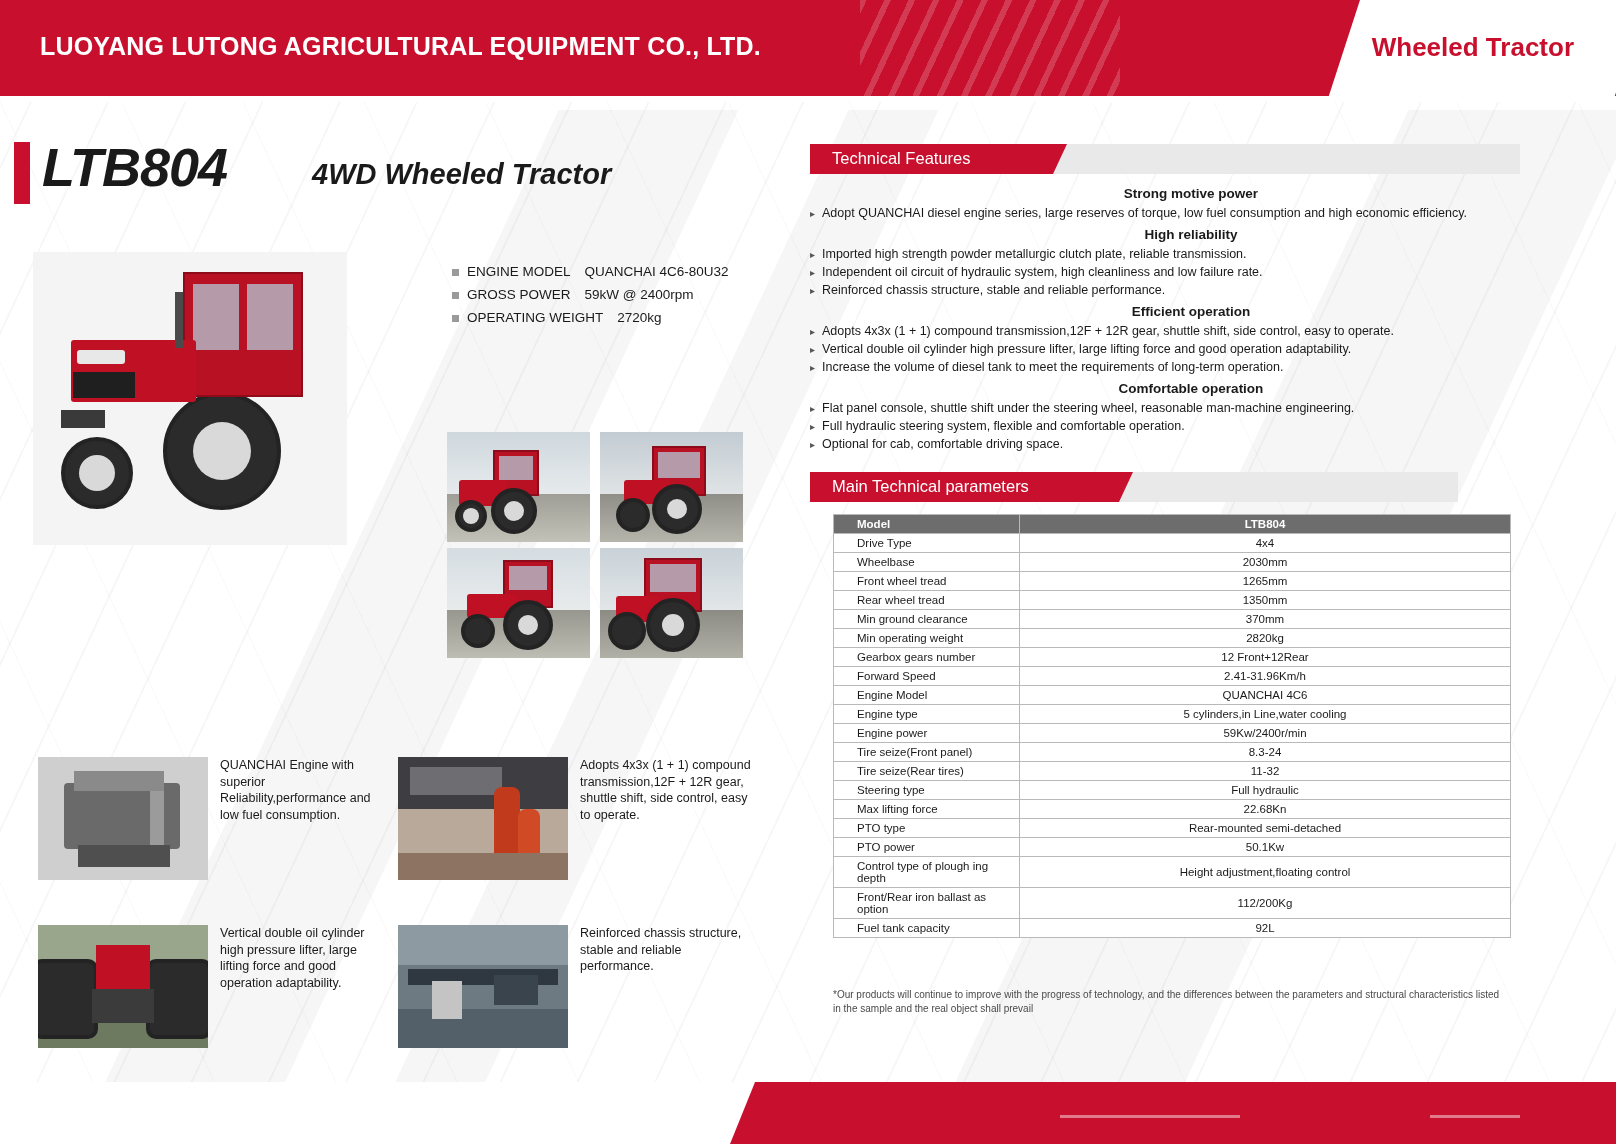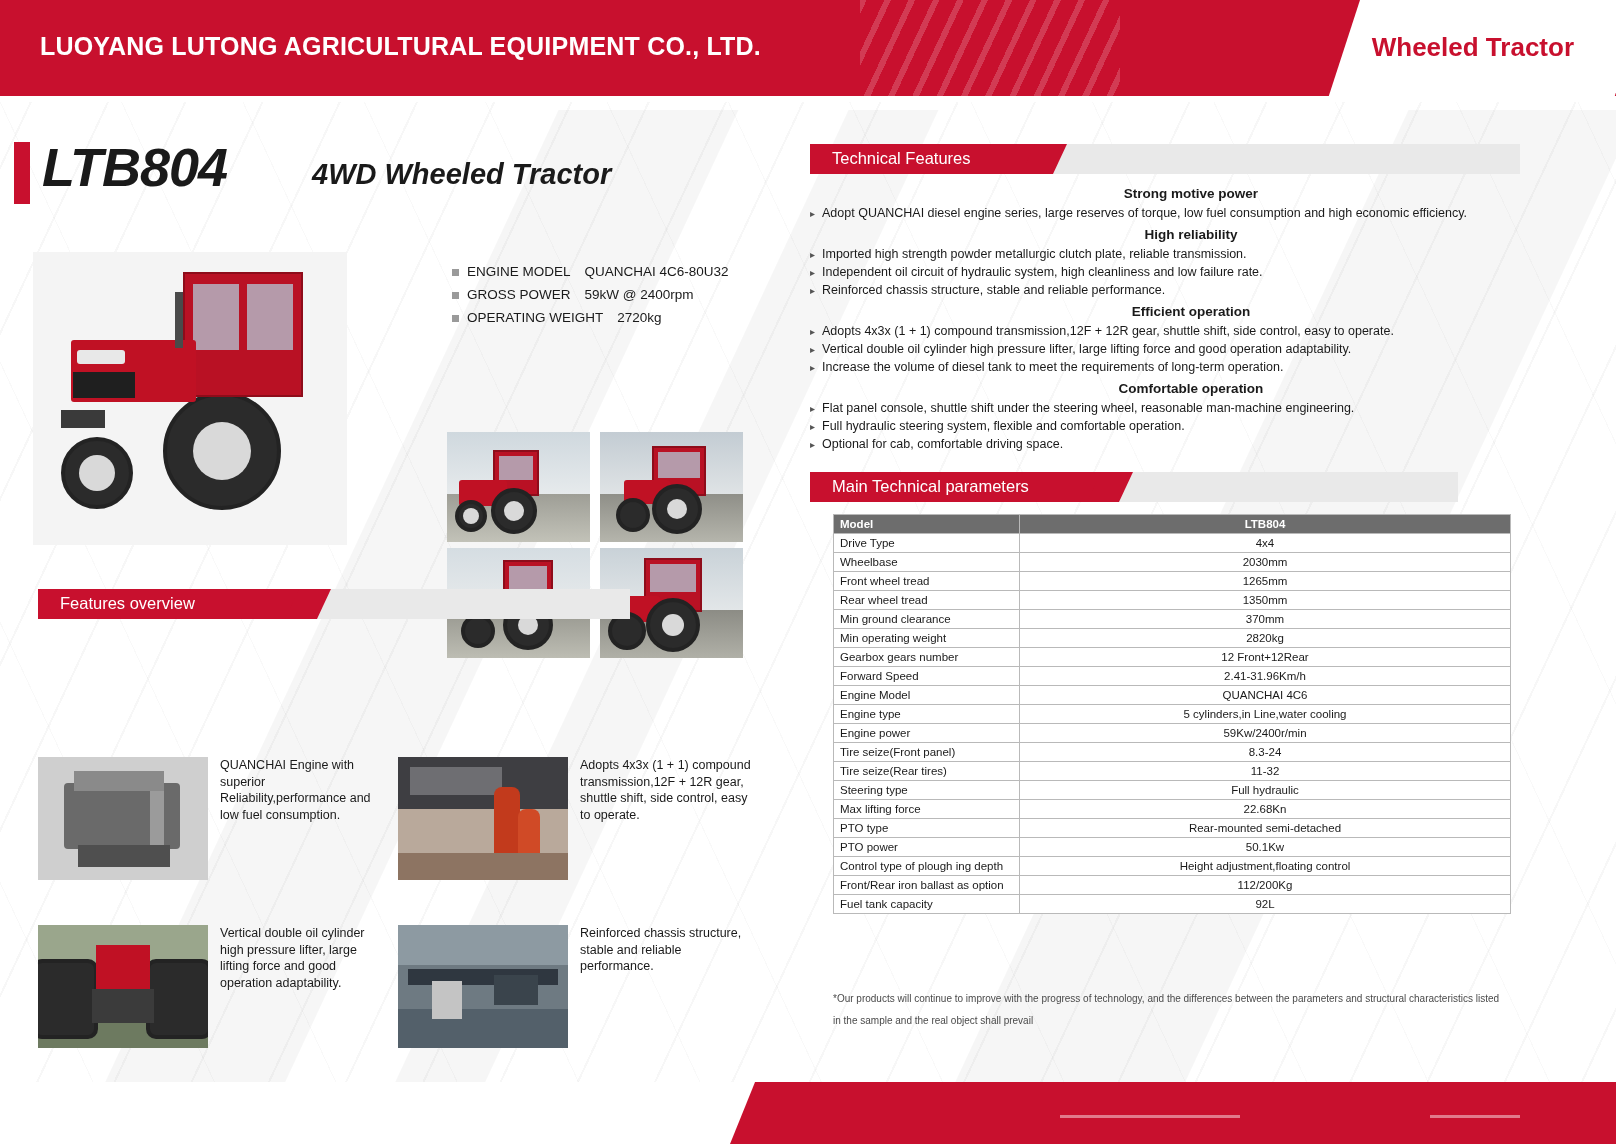--- a/index.html
+++ b/index.html
@@ -122,30 +122,30 @@
   .tf-line { font-size:12.5px; color:#1a1a1a; display:flex; align-items:flex-start; margin-bottom:4px; }
   .tf-arrow { color:#555; font-size:10px; margin-right:7px; margin-top:2px; flex:none; }
   .tf-group { margin-bottom:7px; }
 
   
   .param-table {
     position:absolute; left:33px; top:412px; width:678px;
     border-collapse:collapse; font-size:11.5px; color:#1a1a1a;
   }
   .param-table th, .param-table td {
-    border:1px solid #b9b9b9; padding:3px 6px; height:18.3px;
+    border:1px solid #b9b9b9; padding:3px 23px; height:18.3px;
   }
   .param-table thead th { background:#6d6d6d; color:#fff; font-weight:bold; text-align:left; }
   .param-table thead th.val { text-align:center; }
   .param-table td.key { width:186px; text-align:left; background:#fff; }
   .param-table td.val { text-align:center; background:#fff; }
 
   .footnote {
     position:absolute; left:33px; top:886px; width:670px;
-    font-size:10px; color:#4a4a4a; line-height:22px;
+    font-size:10px; color:#4a4a4a; line-height:14px;
   }
 
   
   .footer { position:absolute; left:0; bottom:0; width:1616px; height:62px; background:#c8102e; }
   .footer .f-white {
     position:absolute; left:0; bottom:0; width:790px; height:62px; background:#ffffff;
     transform:skewX(-22deg); transform-origin:bottom left; left:-60px;
   }
   .footer .f-stripe {
     position:absolute; left:1060px; bottom:26px; width:180px; height:3px; background:rgba(255,255,255,0.45);
@@ -270,24 +270,20 @@
           <div class="ph-ground" style="background:linear-gradient(#8c8c85,#b0b0a7);"></div>
         <div class="ph-cab" style="left:44px;top:10px;width:58px;height:54px;"></div>
         <div class="ph-glass" style="left:50px;top:16px;width:46px;height:28px;"></div>
         <div class="ph-body" style="left:16px;top:48px;width:44px;height:26px;"></div>
         <div class="ph-wheel" style="left:46px;top:50px;width:54px;height:54px;"></div>
         <div class="ph-hub" style="left:62px;top:66px;width:22px;height:22px;"></div>
         <div class="ph-wheel" style="left:8px;top:64px;width:38px;height:38px;"></div>
       </div>
     </div>
 
-    <div class="banner features-overview-banner">
-      <div class="banner-red"></div>
-      <div class="banner-text">Features overview</div>
-    </div>
 
     <div class="feature-grid">
 
       <div class="feature-cell" style="left:0px; top:110px; width:350px;">
         <div class="feature-img">
           <div style="position:absolute;"></div>
           <div style="width:170px;height:123px;background:#cfcfcf;position:relative;overflow:hidden;">
             <div class="ph-eng" style="left:26px;top:26px;width:116px;height:66px;background:#6a6a6a;border-radius:4px;"></div>
             <div class="ph-eng" style="left:36px;top:14px;width:90px;height:20px;background:#8a8a8a;"></div>
             <div class="ph-eng" style="left:40px;top:88px;width:92px;height:22px;background:#4f4f4f;"></div>

